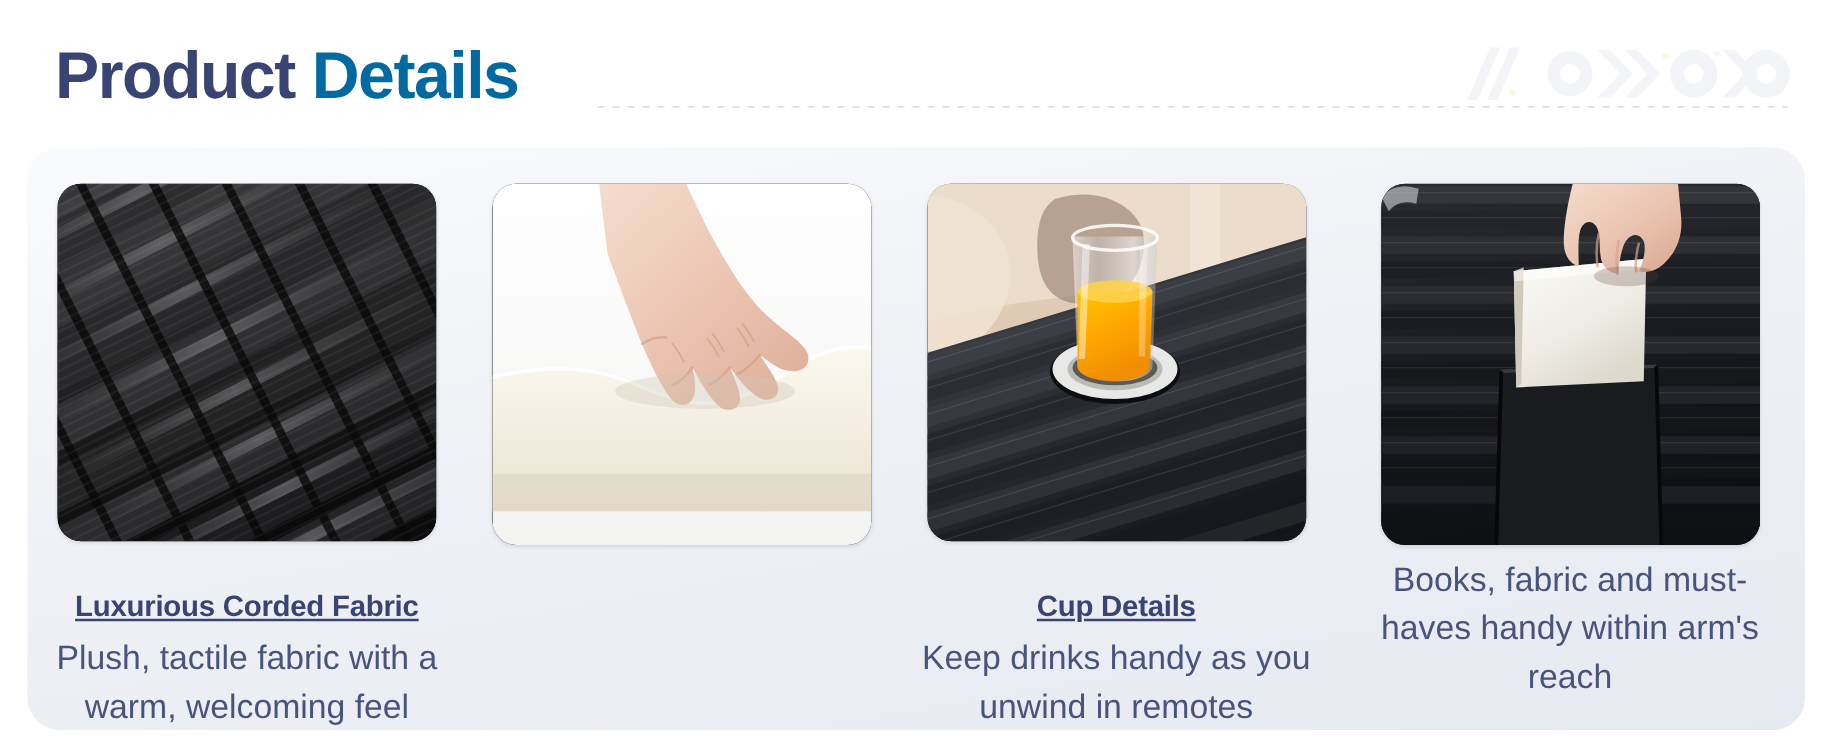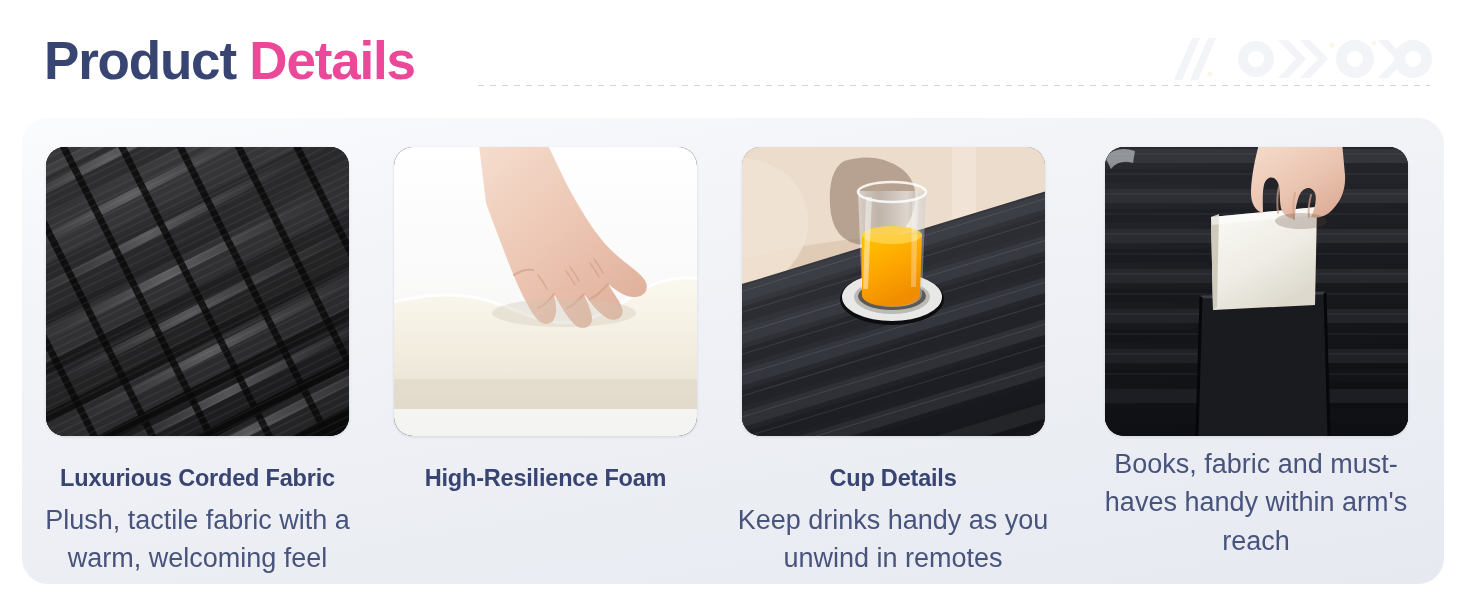--- a/index.html
+++ b/index.html
@@ -15,21 +15,21 @@
   .header {
     position:absolute; left:0; top:0; width:1464px; height:120px;
     background:#ffffff;
   }
   .title {
     position:absolute; left:44px; top:34px;
     font-size:53px; font-weight:800; letter-spacing:-1.2px;
     line-height:1; white-space:nowrap;
   }
   .title .t-a { color:#384573;margin-top:14px; }
-  .title .t-b { color:#ec4899; }
+  .title .t-b { color:#0369a1; }
 
   .dash-rule {
     position:absolute; left:478px; top:84px; width:952px; height:2px;
     background-image:linear-gradient(to right,#cfd3dd 0 6px, transparent 6px 12px);
     background-size:12px 1px; background-repeat:repeat-x;
     background-position:0 50%;
   }
 
   .watermark {
     position:absolute; right:28px; top:28px;
@@ -60,24 +60,25 @@
     width:303px; height:289px;
     border-radius:19px;
     overflow:hidden;
     position:relative;
     background:#111;
     box-shadow:0 1px 3px rgba(30,40,70,.12);
   }
   .photo svg { display:block; width:100%; height:100%; }
 
   .c-title {
-    margin-top:30px;
+    margin-top:40px;
     font-size:23.5px; font-weight:800; color:#384573;
     letter-spacing:-.2px; text-align:center; line-height:1.1;
     white-space:nowrap;
+    text-decoration:underline;
   }
   .c-desc {
     margin-top:9px;
     font-size:27px; font-weight:400; color:#49547c;
     text-align:center; line-height:1.42;
     max-width:320px;
   }
 
   
   .card.c1 { flex:0 0 351px; }
@@ -258,21 +259,20 @@
             <path d="M196 116 C 200 121 203 126 205 130"></path>
             <path d="M200 112 C 204 117 207 122 209 126"></path>
             <path d="M172 124 C 176 129 179 134 181 138"></path>
             <path d="M176 120 C 180 125 183 130 185 134"></path>
             <path d="M144 128 C 148 133 151 138 153 142"></path>
           </g>
 
           <ellipse cx="170" cy="166" rx="72" ry="14" fill="#cdc6b4" opacity=".35"></ellipse>
         </svg>
       </div>
-      <div class="c-title">High-Resilience Foam</div>
     </div>
 
     <div class="card c3">
       <div class="photo">
         <svg viewBox="0 0 303 289" preserveAspectRatio="xMidYMid slice" xmlns="http://www.w3.org/2000/svg">
           <defs>
             <linearGradient id="wallG" x1="0" y1="0" x2="0.3" y2="1">
               <stop offset="0" stop-color="#e7d4c2"></stop>
               <stop offset="1" stop-color="#d6bda6"></stop>
             </linearGradient>

